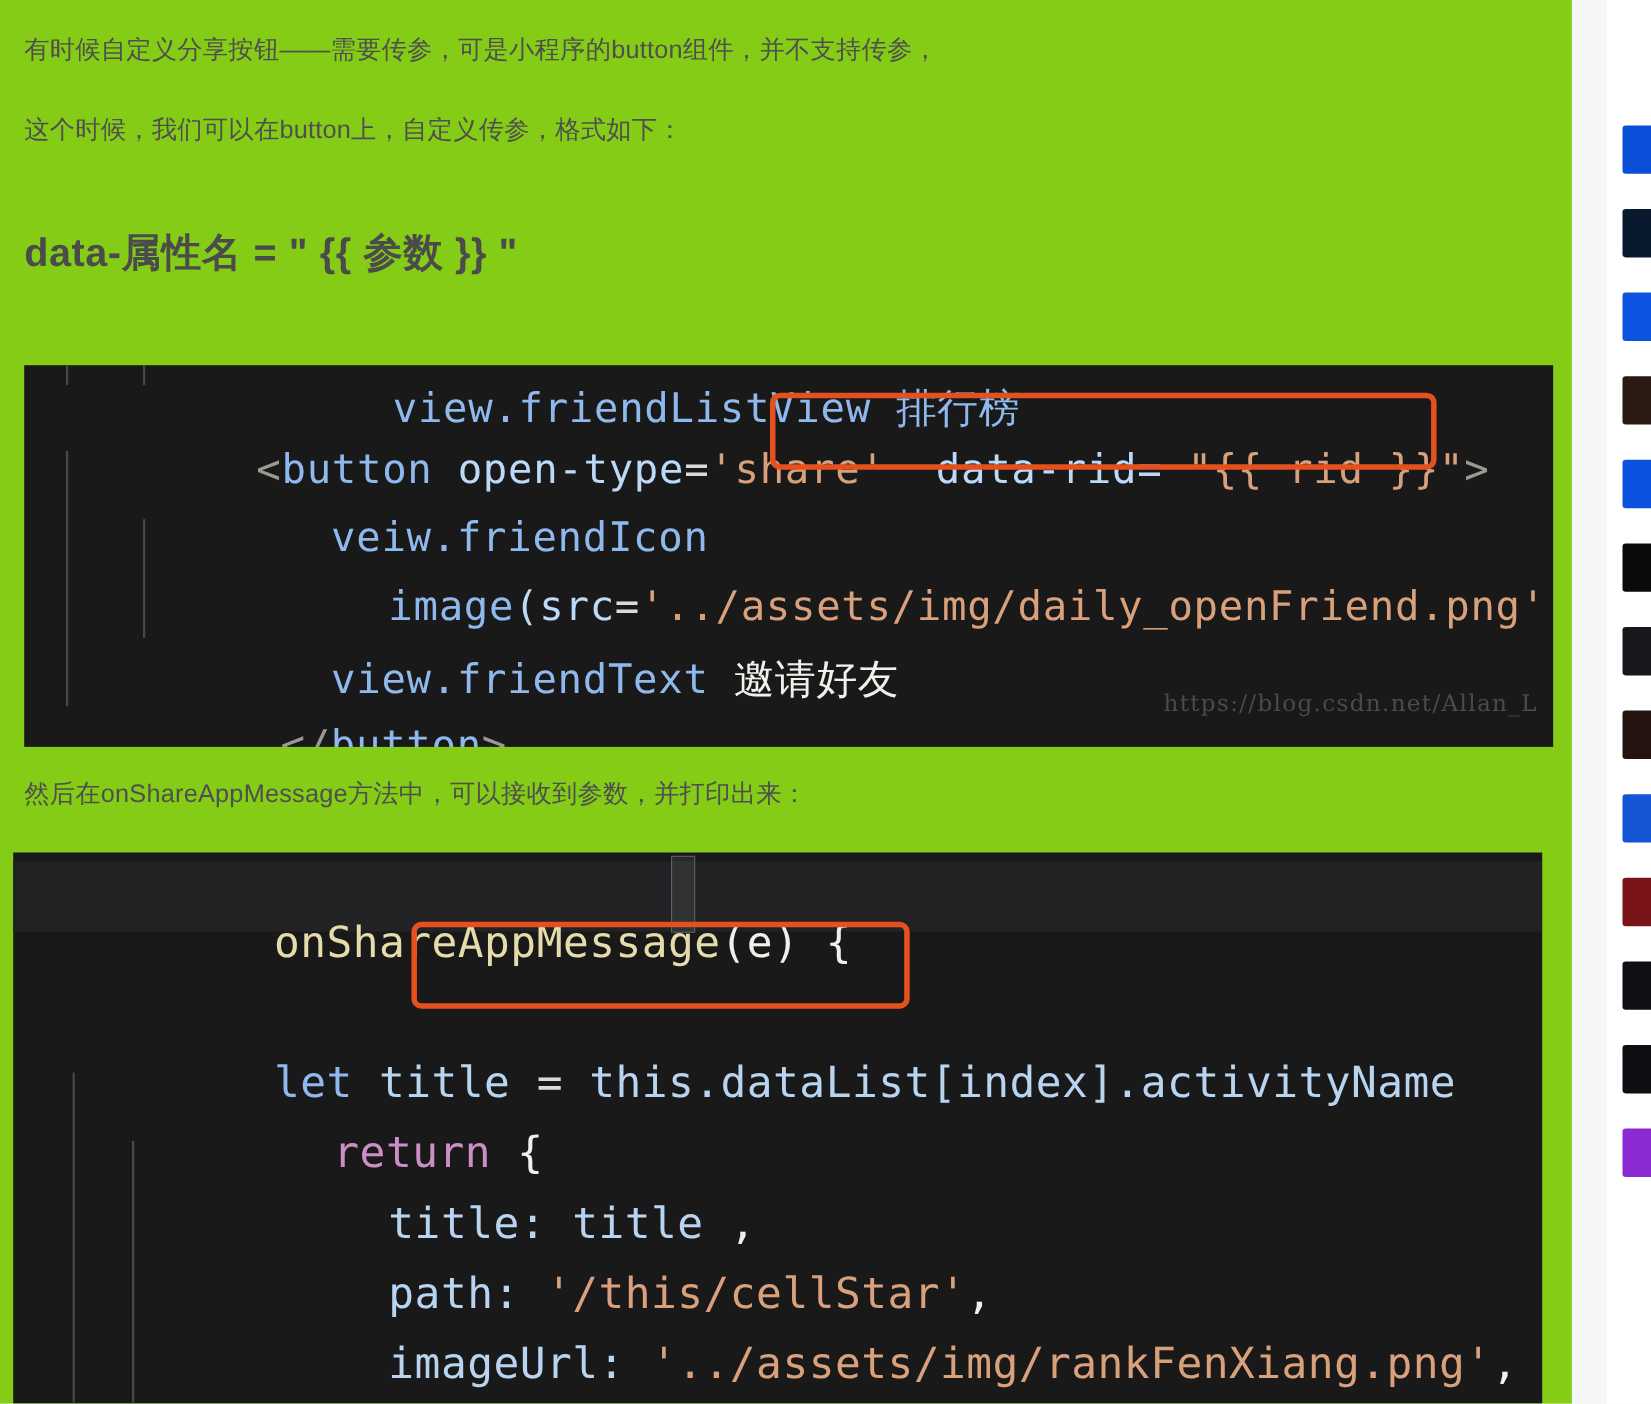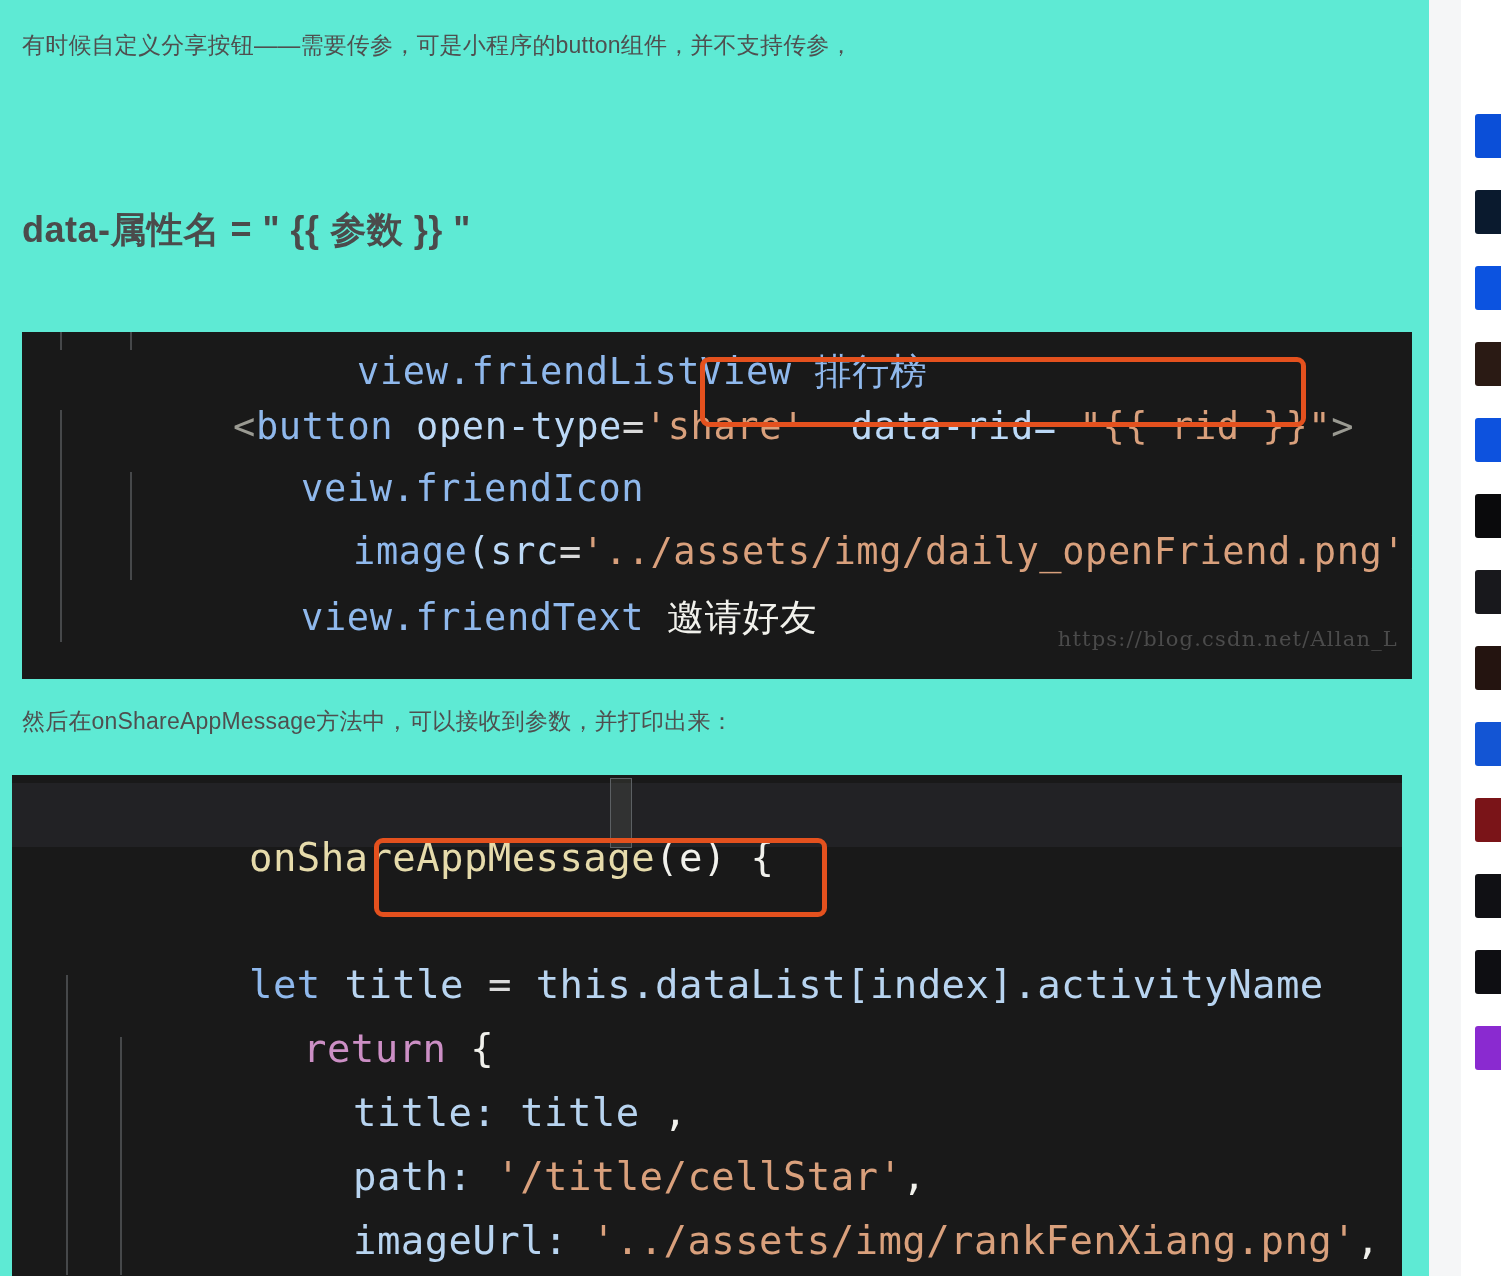--- a/index.html
+++ b/index.html
@@ -21,21 +21,21 @@
     left: 0; top: 0;
     width: 1501px; height: 1276px;
     display: flex;
     flex-direction: row;
     background: #ffffff;
   }
 
   .article-col {
     width: 1429px;
     flex: 0 0 1429px;
-    background: #5eead4;
+    background: #84cc16;
     position: relative;
     overflow: hidden;
   }
 
   .gutter {
     width: 32px;
     flex: 0 0 32px;
     background: #f5f6f7;
   }
 
@@ -177,20 +177,21 @@
 </style>
 </head>
 <body>
 
 <div class="page">
 
   <div class="article-col">
 
     <div class="para p1">有时候自定义分享按钮——需要传参，可是小程序的button组件，并不支持传参，</div>
 
+    <div class="para p2">这个时候，我们可以在button上，自定义传参，格式如下：</div>
 
     <h2 class="heading">data-属性名 = " {{ 参数 }} "</h2>
 
     <div class="code-block" id="code-block-1">
 
       <div class="guide" style="left:38px; top:0px;  height:18px;"></div>
       <div class="guide" style="left:108px;top:0px;  height:18px;"></div>
       <div class="guide" style="left:38px; top:78px; height:232px;"></div>
       <div class="guide" style="left:108px;top:140px;height:108px;"></div>
 
@@ -207,20 +208,23 @@
       </div>
 
       <div class="code-line" style="left:148px; top:155px;">
         <span class="t-tag">image</span><span class="t-attr">(</span><span class="t-attr">src</span><span class="t-eq">=</span><span class="t-str">'../assets/img/daily_openFriend.png'</span><span class="t-str">)</span>
       </div>
 
       <div class="code-line" style="left:96px; top:218px;">
         <span class="t-tag">view.friendText</span><span class="t-plain"> </span><span class="t-cn">邀请好友</span>
       </div>
 
+      <div class="code-line" style="left:50px; top:281px;">
+        <span class="t-punct">&lt;/</span><span class="t-tag">button</span><span class="t-punct">&gt;</span>
+      </div>
 
       <div class="watermark">https://blog.csdn.net/Allan_L</div>
     </div>
 
     <div class="callout" id="callout-1"></div>
 
     <div class="para p3">然后在onShareAppMessage方法中，可以接收到参数，并打印出来：</div>
 
     <div class="code-block" id="code-block-2">
 
@@ -241,21 +245,21 @@
 
       <div class="code-line" style="left:100px; top:206px;">
         <span class="t-kw">return</span><span class="t-cn"> </span><span class="t-cn">{</span>
       </div>
 
       <div class="code-line" style="left:150px; top:270px;">
         <span class="t-ident">title:</span><span class="t-plain"> </span><span class="t-ident">title</span><span class="t-plain"> </span><span class="t-cn">,</span>
       </div>
 
       <div class="code-line" style="left:150px; top:334px;">
-        <span class="t-ident">path:</span><span class="t-plain"> </span><span class="t-str">'/title/cellStar'</span><span class="t-cn">,</span>
+        <span class="t-ident">path:</span><span class="t-plain"> </span><span class="t-str">'/this/cellStar'</span><span class="t-cn">,</span>
       </div>
 
       <div class="code-line" style="left:150px; top:398px;">
         <span class="t-ident">imageUrl:</span><span class="t-plain"> </span><span class="t-str">'../assets/img/rankFenXiang.png'</span><span class="t-cn">,</span>
       </div>
 
       <div class="code-line t-cn" style="left:110px; top:462px;">
         
       </div>
     </div>

